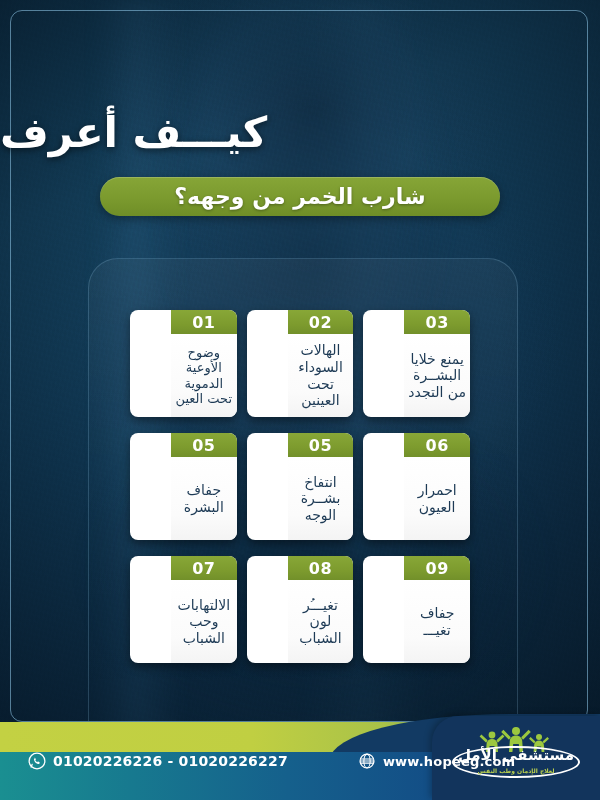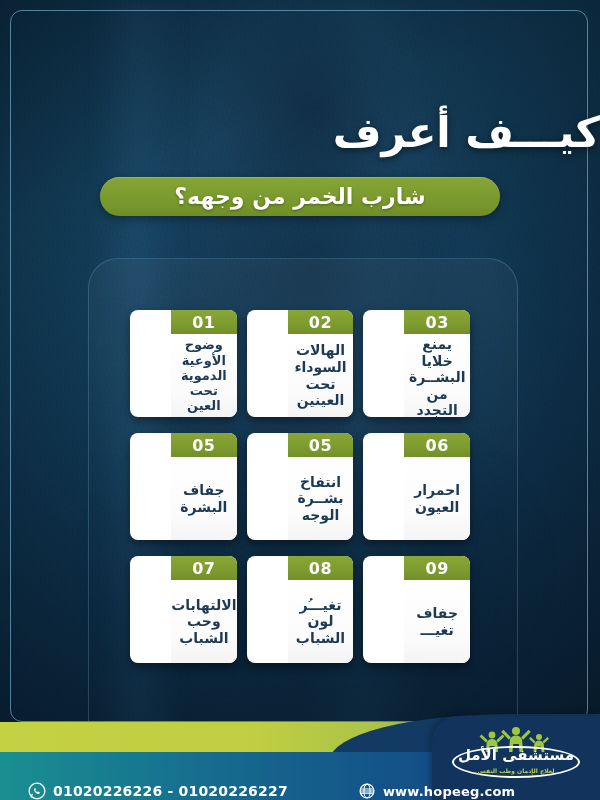--- a/index.html
+++ b/index.html
@@ -92,21 +92,21 @@
     box-sizing: border-box;
     pointer-events: none;
   }
 
   
   .headline {
     position: absolute;
     left: 0;
     top: 108px;
     width: 600px;
-    text-align: right;
+    text-align: left;
     color: #ffffff;
     font-size: 42px;
     font-weight: bold;
     letter-spacing: 0px;
     text-shadow: 0 2px 7px rgba(0,0,0,.55);
     direction: rtl;
   }
 
   .subtitle-banner {
     position: absolute;
@@ -187,21 +187,21 @@
     display: flex;
     align-items: center;
     justify-content: center;
     text-align: center;
     padding: 2px 4px;
     background: linear-gradient(180deg, #ffffff 0%, #fbfbfb 70%, #f4f4f4 100%);
   }
   .card-body .label {
     color: #1d3a55;
     font-size: 14px;
-    font-weight: bold;
+    font-weight: normal;
     line-height: 1.18;
     direction: rtl;
   }
   .card-body.small .label { font-size: 13px; }
 
   
   .footer-green {
     position: absolute;
     left: 0;
     top: 722px;
@@ -236,21 +236,21 @@
     border-radius: 26px 0 0 0;
     box-shadow: -2px -2px 6px rgba(0,0,0,.25);
   }
 
   .contact {
     position: absolute;
     left: 28px;
     top: 752px;
     height: 48px;
     display: flex;
-    align-items: flex-end;
+    align-items: flex-start;
     gap: 28px;
     direction: ltr;
     color: #ffffff;
   }
   .contact .item {
     display: flex;
     align-items: center;
     gap: 7px;
   }
   .contact .phones {

